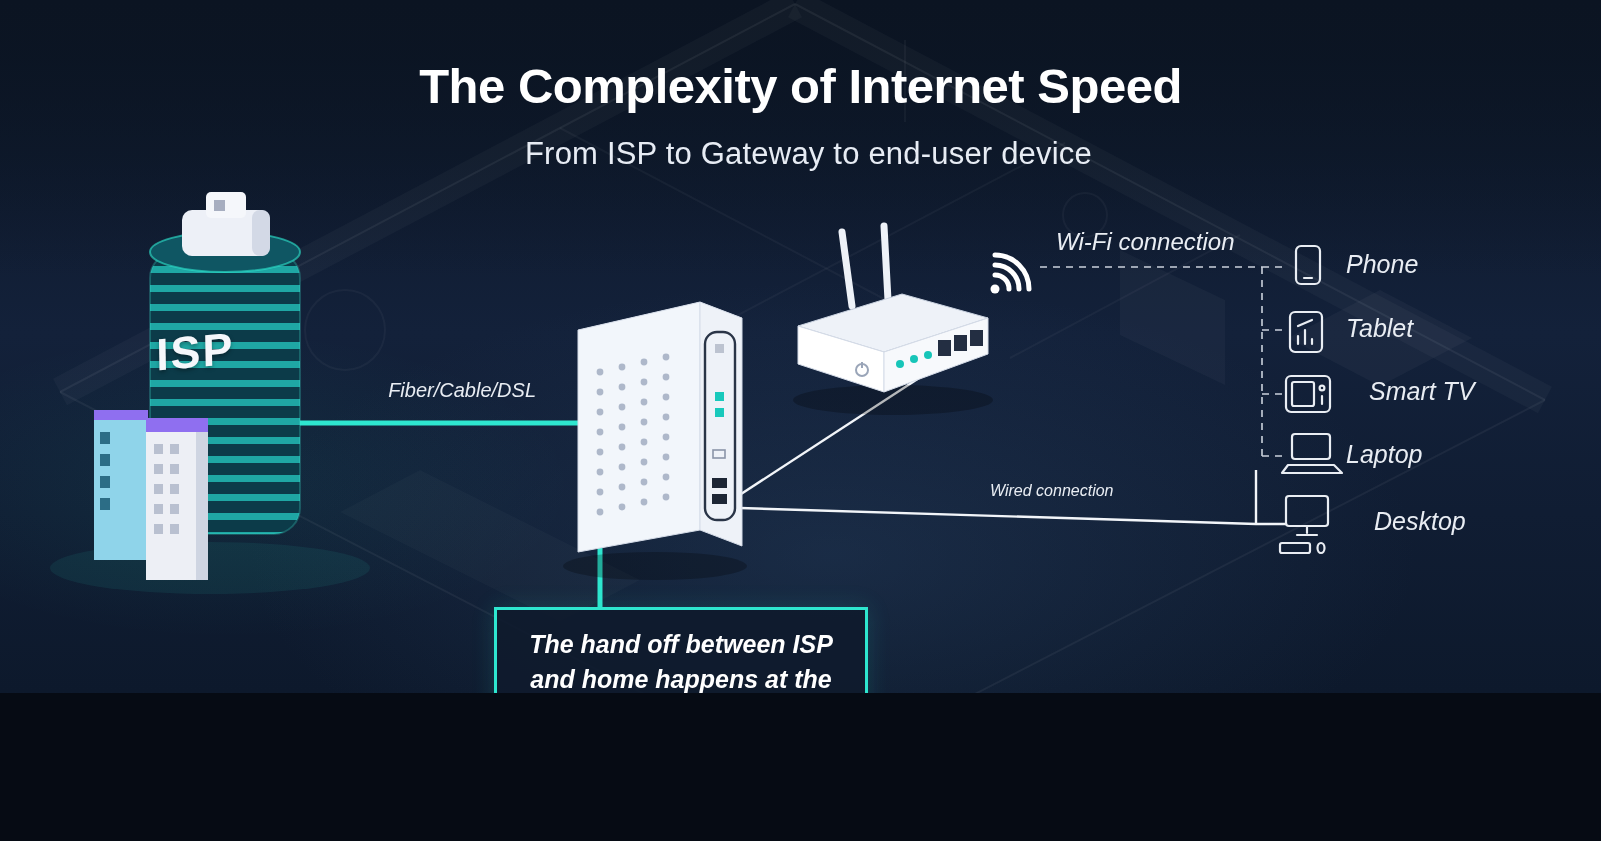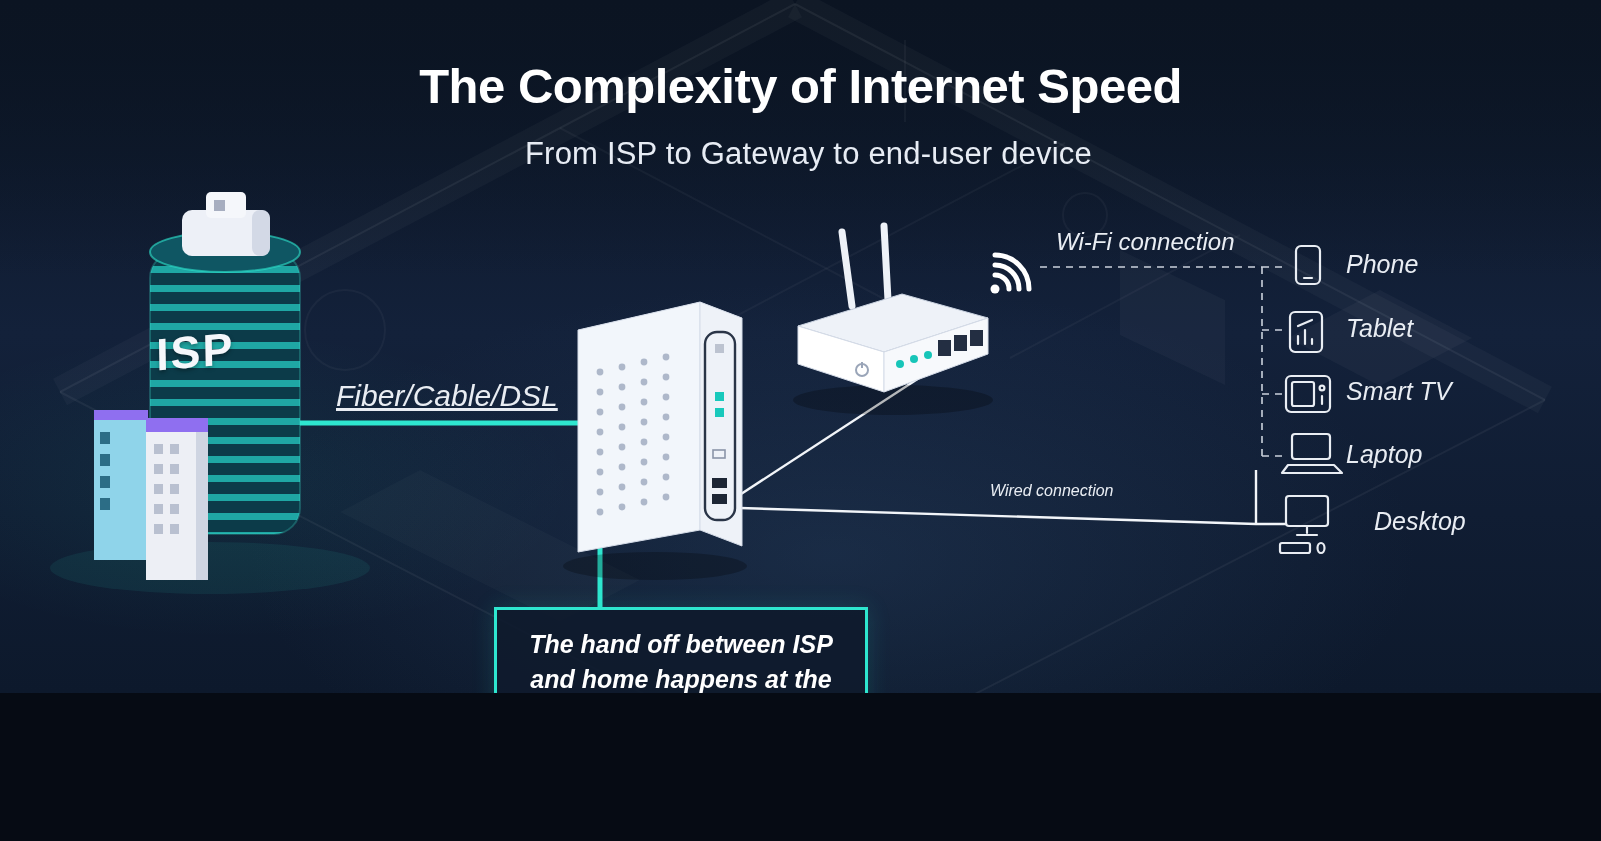--- a/index.html
+++ b/index.html
@@ -18,29 +18,29 @@
     color:#ffffff; font-size:49px; font-weight:700; letter-spacing:-0.5px;
   }
   .subtitle {
     position:absolute; top:136px; left:0; width:100%; text-align:center;
     color:#e7ecf4; font-size:31px; font-weight:300; letter-spacing:0.2px;margin-left:8px;
   }
   .lbl {
     position:absolute; color:#e9edf3; font-style:italic; font-weight:300;
     white-space:nowrap;
   }
-  .lbl-link { font-size:30px; text-align:center; width:200px;text-decoration:underline; }
+  .lbl-link { font-size:20px; text-align:right; width:200px; }
   .lbl-fiber { left:336px; top:379px; }
   .lbl-wisp  { left:336px; top:432px; }
   .lbl-wifi  { left:1056px; top:228px; font-size:24px; }
   .lbl-wired { left:990px;  top:482px; font-size:16px; }
   .dev-label { font-size:25px; left:1346px;text-align:center; }
   .dev-phone   { top:250px; }
   .dev-tablet  { top:314px; }
-  .dev-smarttv { top:377px; }
+  .dev-smarttv { top:377px;margin-left:23px; }
   .dev-laptop  { top:440px; }
   .dev-desktop { top:507px;margin-left:28px; }
   .isp-text {
     position:absolute; left:156px; top:326px; color:#f5f7fb;
     font-size:45px; font-weight:700; letter-spacing:2px;
     transform:rotate(-5deg) skewX(-4deg);
     text-shadow:0 2px 4px rgba(0,0,0,0.35);
   }
   .callout {
     position:absolute; left:494px; top:607px; width:374px; height:146px;

